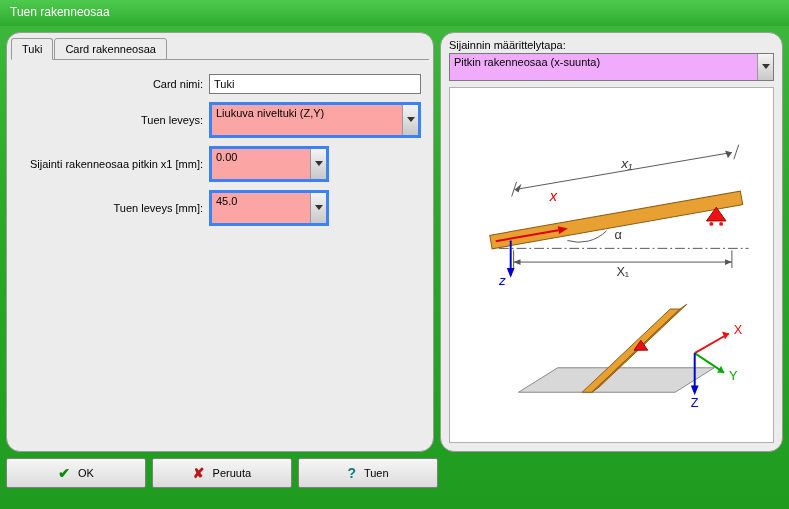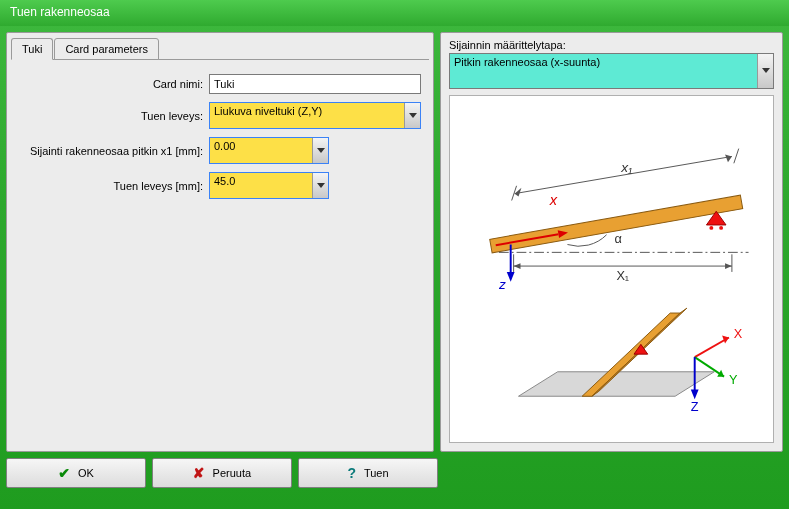--- a/index.html
+++ b/index.html
@@ -21,21 +21,21 @@
   }
   .content {
     display: flex;
     gap: 6px;
     padding: 6px;
     height: 432px;
   }
   .panel {
     background: #ececec;
     border: 1px solid #9a9a9a;
-    border-radius: 2px;
+    border-radius: 14px;
   }
   .left-panel {
     flex: 1;
     display: flex;
     flex-direction: column;
   }
   .right-panel {
     width: 355px;
     display: flex;
     flex-direction: column;
@@ -78,24 +78,24 @@
     width: 212px;
     height: 20px;
     border: 1px solid #7a7a7a;
     background: #fff;
     padding: 2px 4px;
     font-family: inherit;
     font-size: 11px;
   }
   .combo {
     width: 212px;
-    height: 27px;
-    display: flex;
-    border: 1px solid #3b82f6;
-    background: #fde047;
+    height: 36px;
+    display: flex;
+    border: 3px solid #3b82f6;
+    background: #fca5a5;
   }
   .combo-text {
     flex: 1;
     padding: 2px 4px;
     white-space: nowrap;
     overflow: hidden;
   }
   .combo-btn {
     width: 16px;
     background: linear-gradient(#f4f4f4, #c8c8c8);
@@ -106,24 +106,24 @@
   }
   .combo-btn svg { display: block; }
   .right-header {
     padding: 6px 8px 2px 8px;
   }
   .right-combo-wrap {
     padding: 0 8px 6px 8px;
   }
   .right-combo {
     width: 100%;
-    height: 36px;
+    height: 28px;
     display: flex;
     border: 1px solid #7a7a7a;
-    background: #5eead4;
+    background: #f0abfc;
   }
   .diagram-area {
     flex: 1;
     margin: 0 8px 8px 8px;
     border: 1px solid #b0b0b0;
     background: #fff;
     position: relative;
   }
   .button-bar {
     display: flex;
@@ -153,21 +153,21 @@
   <span>Tuen rakenneosaa</span>
 </div>
 
 <div class="content">
   <div class="panel left-panel">
     <div class="tabs">
       <div class="tab active">
         <span>Tuki</span>
       </div>
       <div class="tab">
-        <span>Card parameters</span>
+        <span>Card rakenneosaa</span>
       </div>
     </div>
     <div class="tab-body">
 
       <div class="form-row">
         <div class="form-label">Card nimi:</div>
         <input class="text-input" value="Tuki" style="">
       </div>
 
       <div class="form-row">

